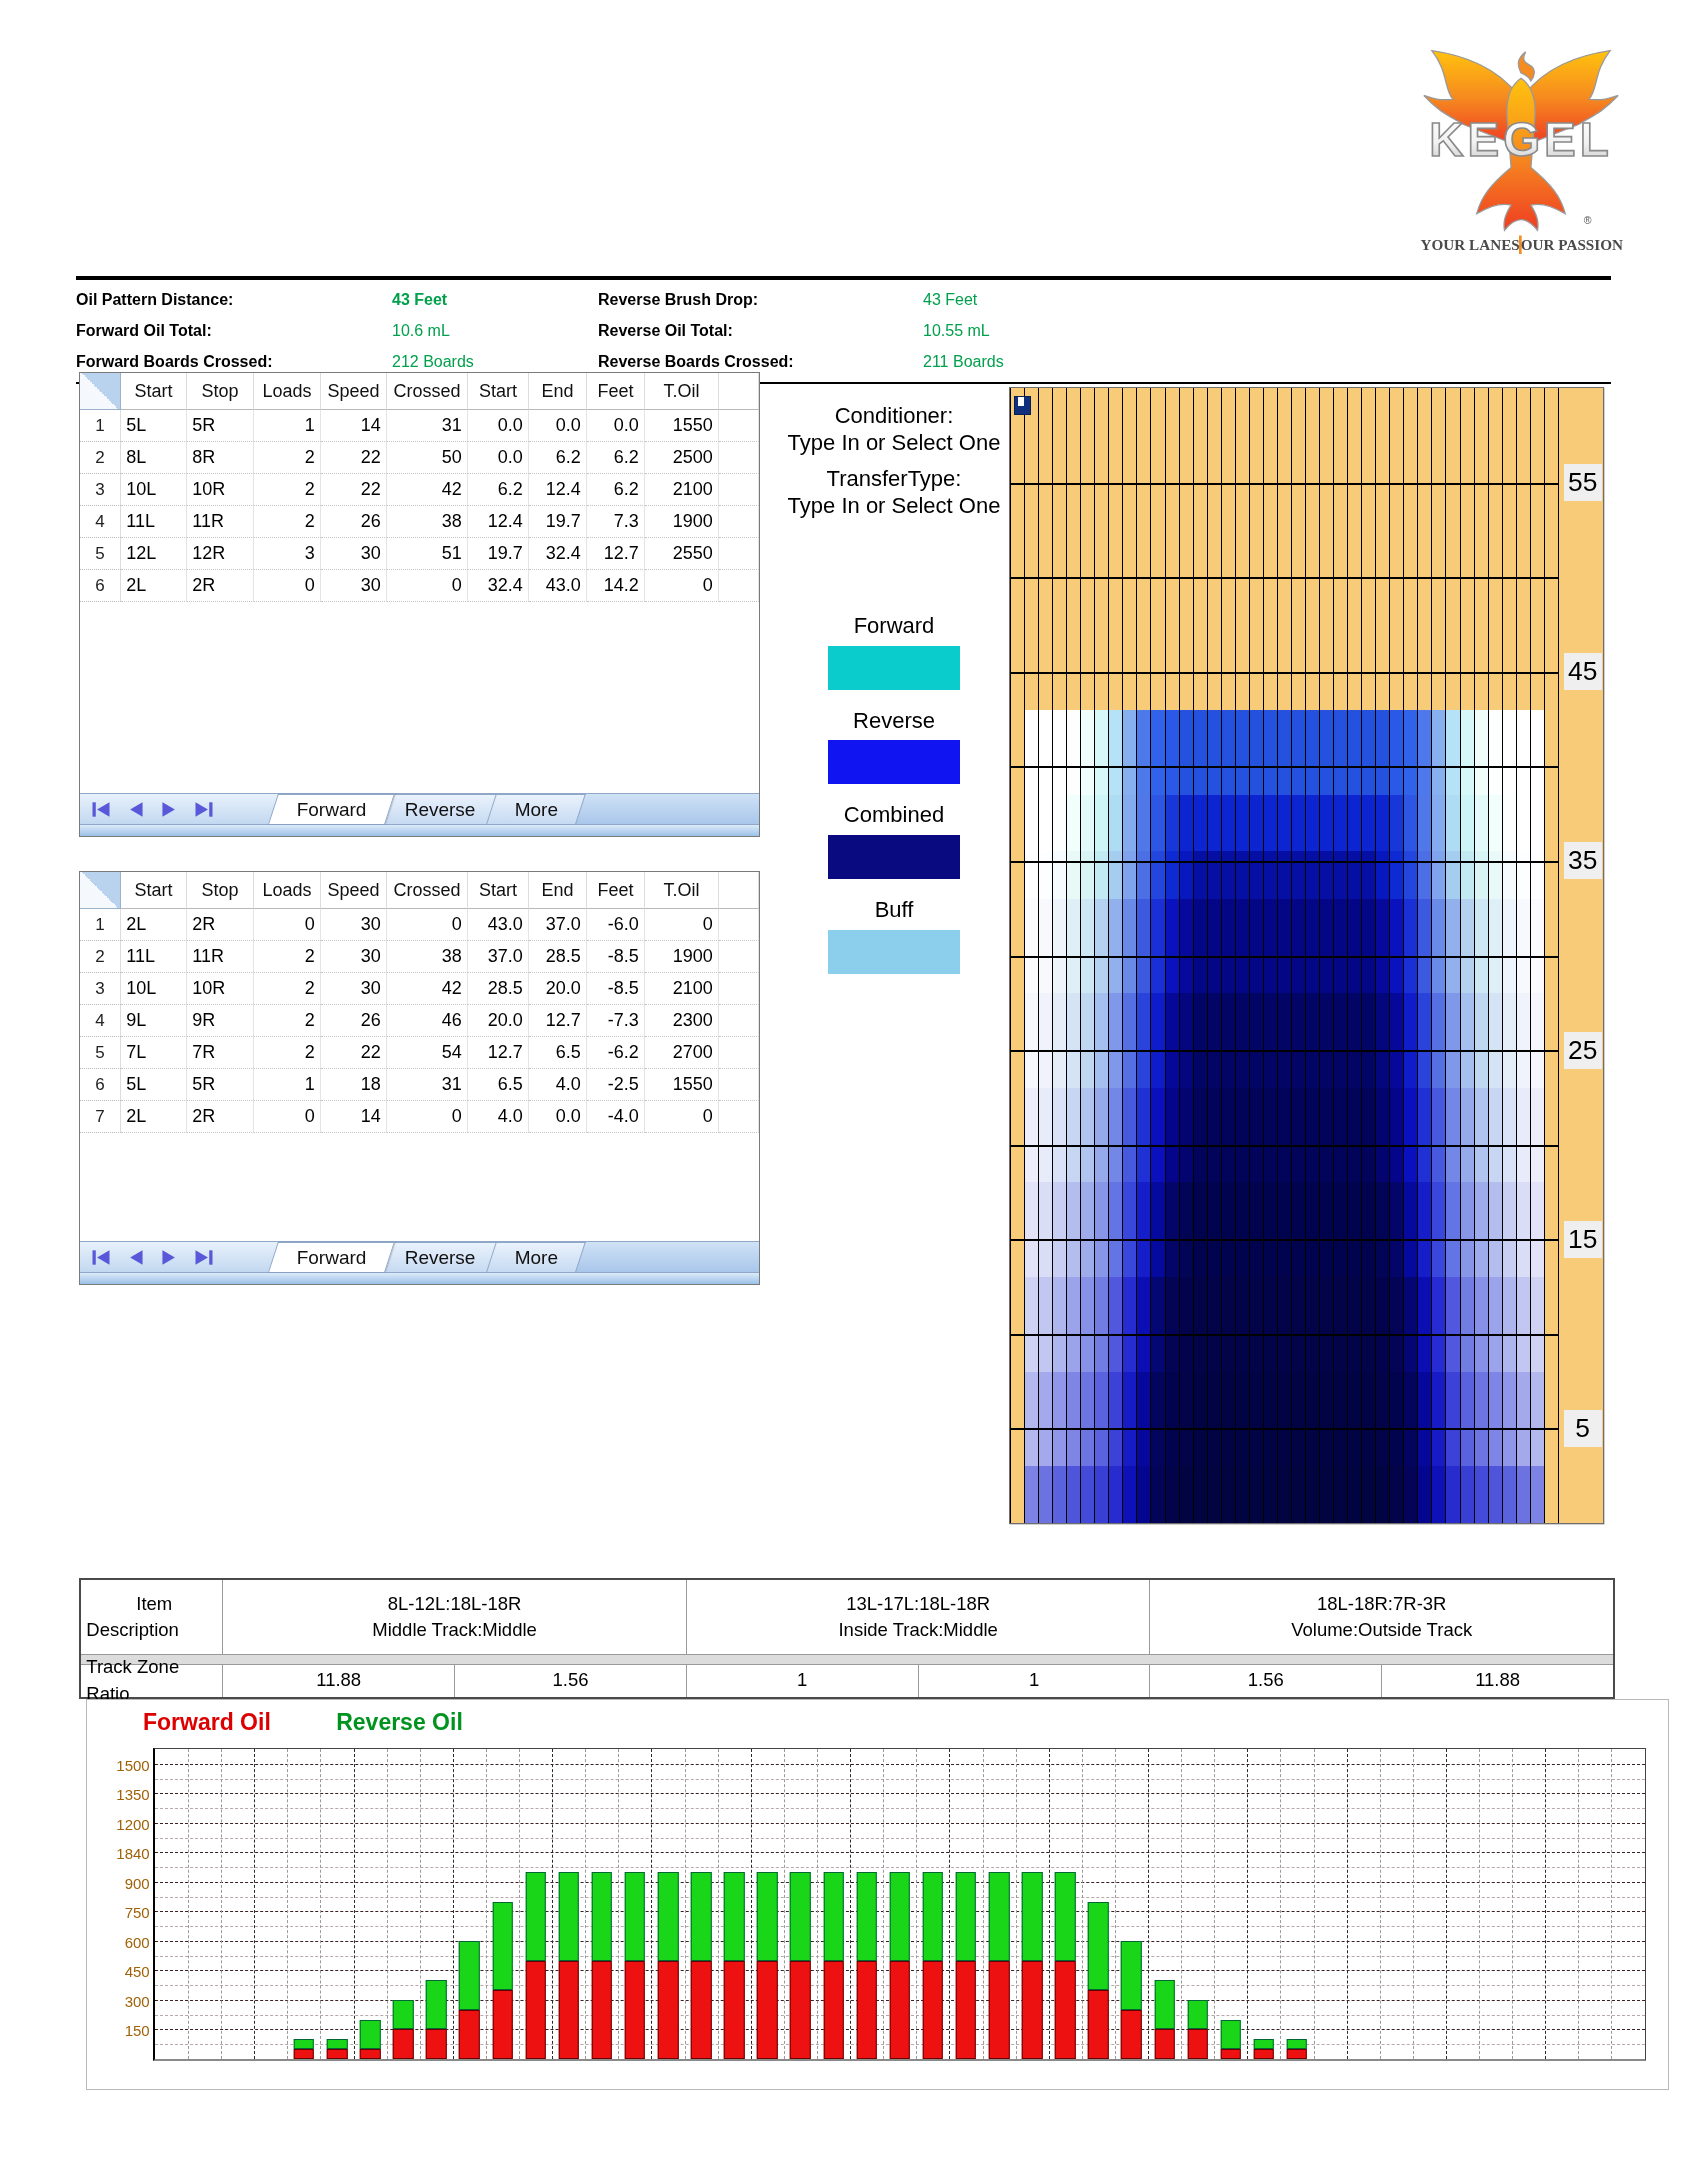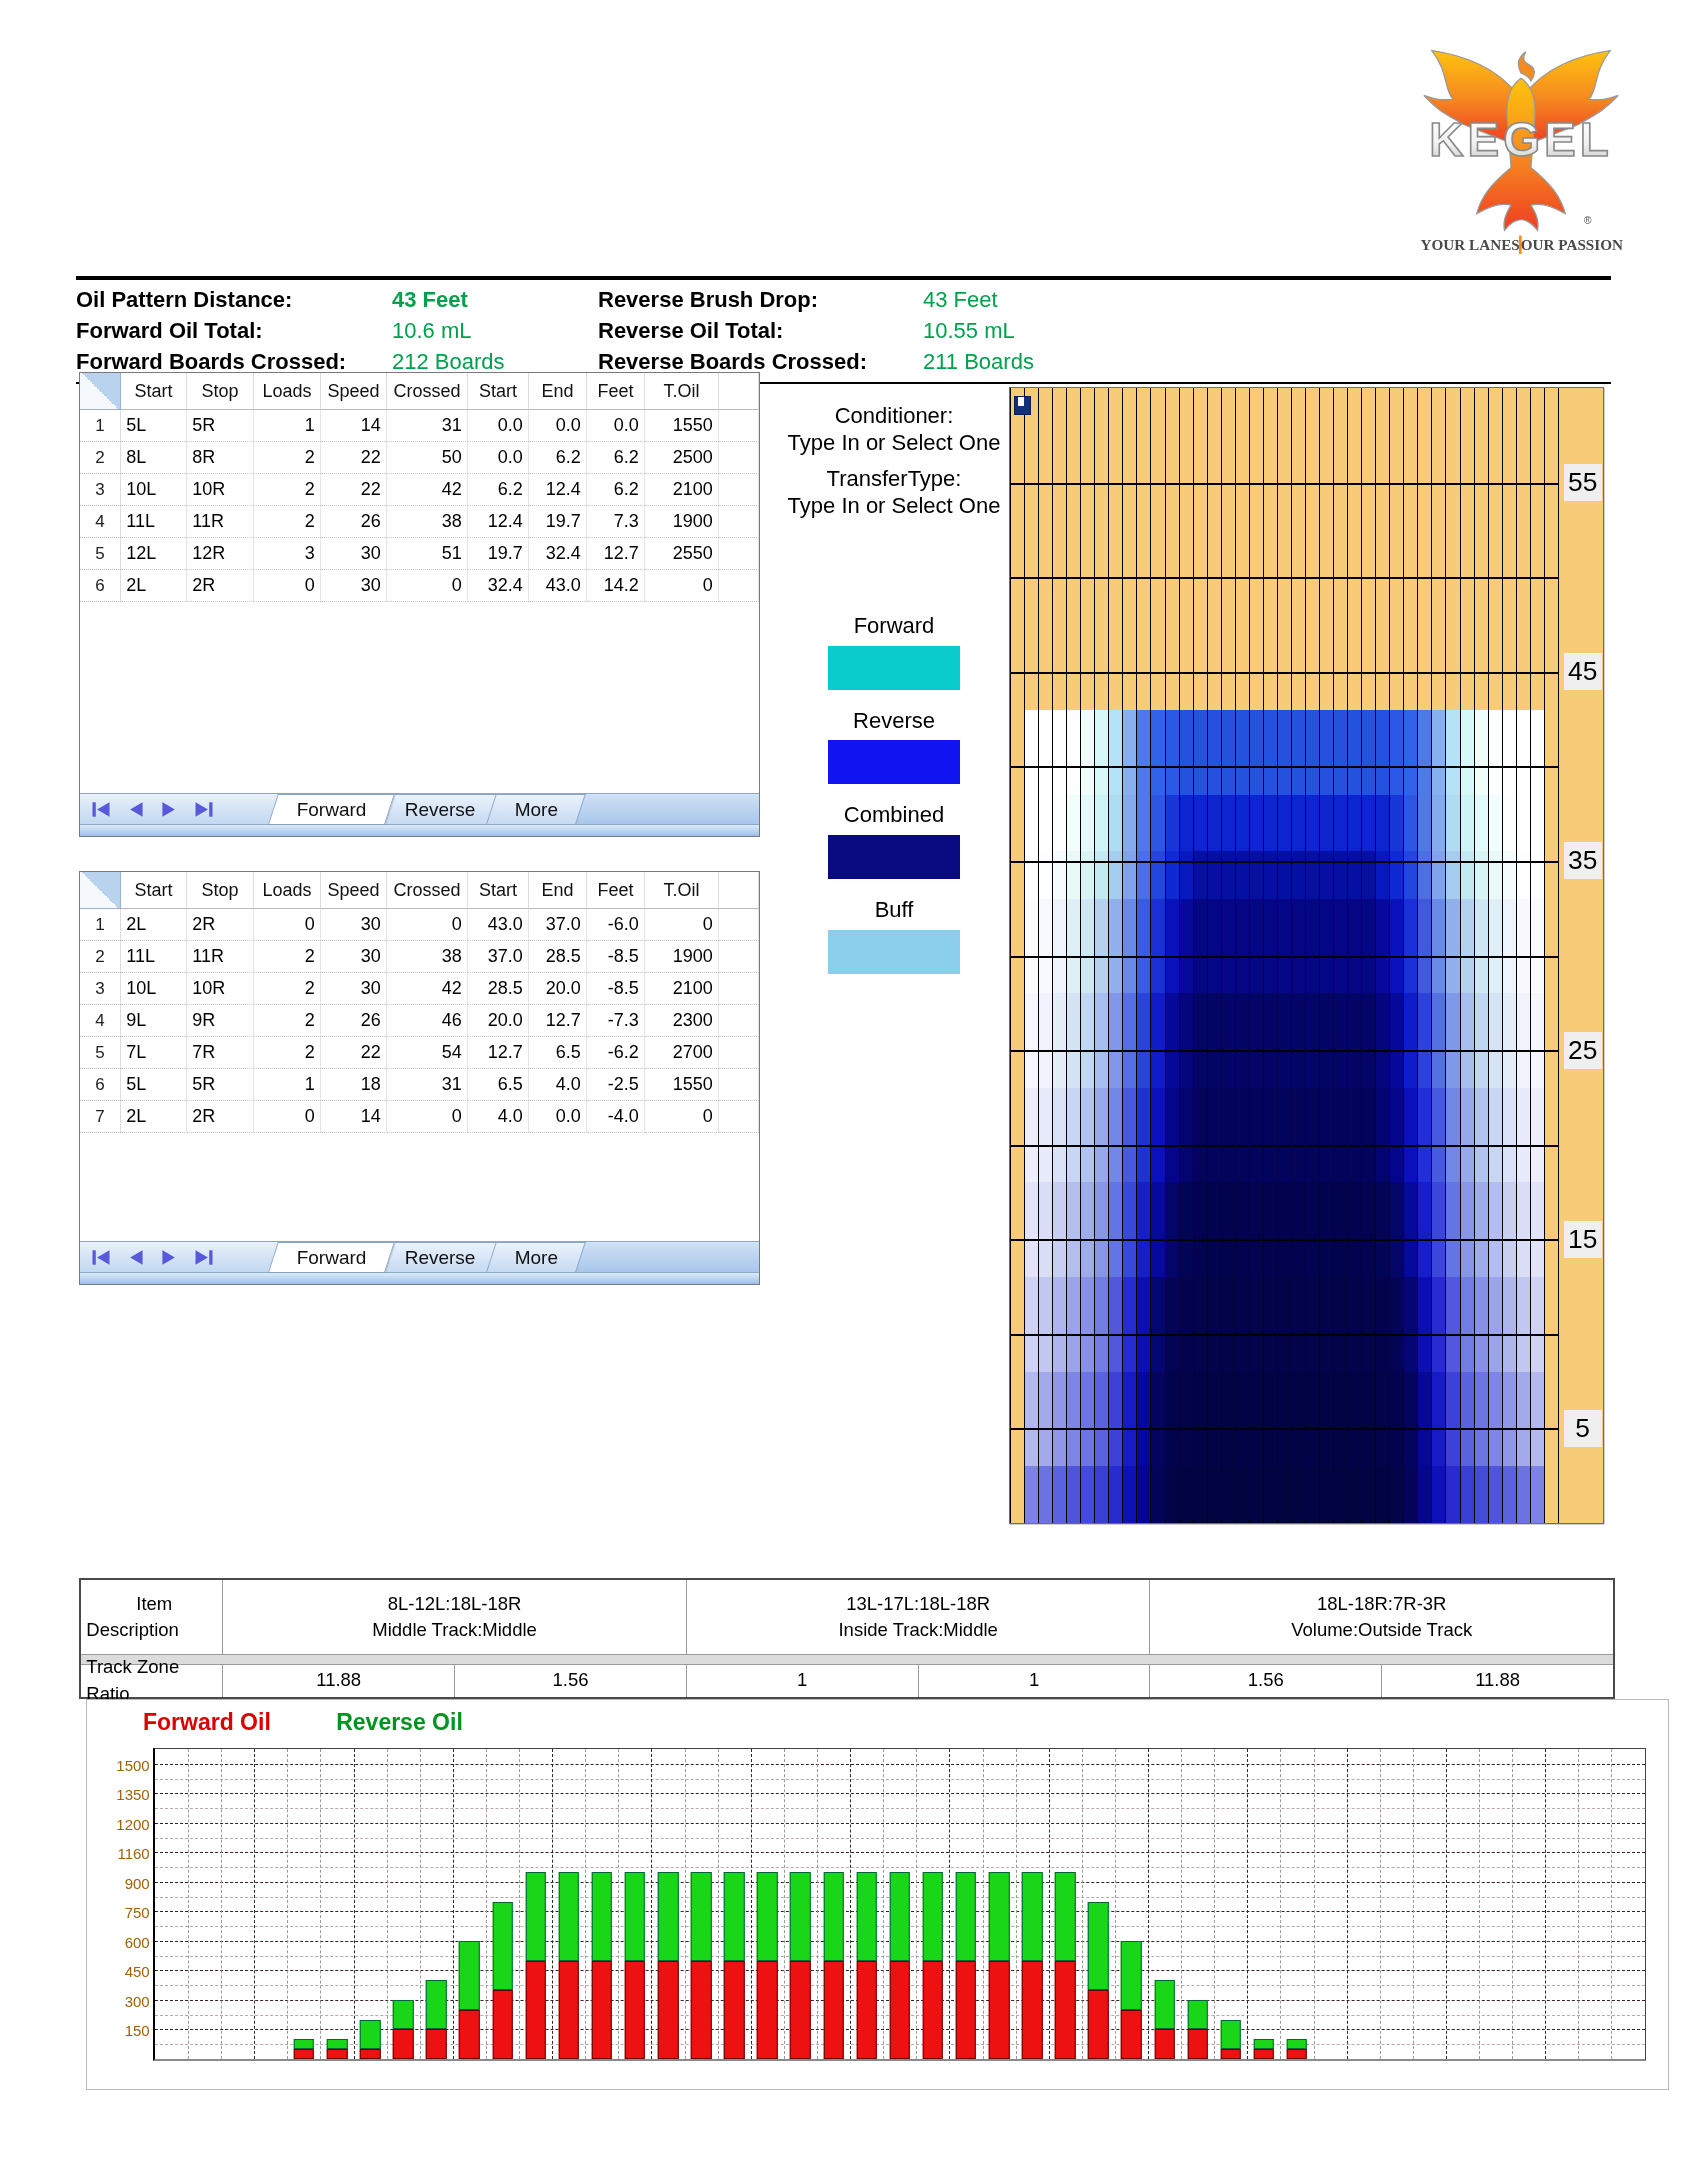--- a/index.html
+++ b/index.html
@@ -4,21 +4,21 @@
 <style>
   html,body{margin:0;padding:0;background:#fff;}
   #page{position:relative;width:1688px;height:2183px;background:#fff;font-family:"Liberation Sans",sans-serif;color:#000;overflow:hidden;}
   
   #title{position:absolute;top:78px;left:0;width:1688px;text-align:center;font-size:49px;font-weight:bold;font-family:"DejaVu Sans","Liberation Sans",sans-serif;letter-spacing:2.6px;}
   #logo{position:absolute;top:32px;right:58px;width:218px;height:228px;}
   
   #summary{position:absolute;left:76px;top:276px;width:1535px;border-top:4px solid #000;border-bottom:2px solid #000;padding:6.6px 0 8px 0;display:flex;}
   .sum-col{display:flex;flex-direction:column;gap:6px;}
   .sum-col.c1{width:522px;} .sum-col.c2{width:529px;} .sum-col.c3{width:483px;}
-  .sum-row{display:flex;font-size:22px;line-height:25px;}
+  .sum-row{display:flex;font-size:16px;line-height:25px;}
   .sum-label{font-weight:bold;}
   .c1 .sum-label{width:316px;} .c2 .sum-label{width:325px;} .c3 .sum-label{width:309px;}
   .sum-value{color:#00A04C;}
   .sum-value.vbold{font-weight:bold;}
   
   .sheet{position:absolute;width:679px;background:#fff;border:1.3px solid #7a7a7a;box-shadow:inset 0.7px 0.7px 0 #a9a9a9;display:flex;flex-direction:column;}
   .sheet-grid{flex:1;display:grid;grid-template-columns:41px 66px 67px 67px 66px 81px 61px 58px 58px 74px 1fr;align-content:start;background:#fff;}
   .hcell{height:36px;border-bottom:0.7px solid #b9b9b9;border-right:0.7px solid #dcdcdc;display:flex;align-items:center;justify-content:center;font-size:18px;color:#111;background:#fff;}
   .corner{background:linear-gradient(225deg,#b9d2ee 50%,#f5f9fe 50%);border-right:0.7px solid #9ab2cc;border-bottom:0.7px solid #9ab2cc;}
   .rnum{height:31px;border-bottom:0.7px dotted #b9b9b9;border-right:0.7px solid #dcdcdc;display:flex;align-items:center;justify-content:center;font-size:17px;color:#222;}
@@ -1002,21 +1002,21 @@
         <div class="hline" style="top: 57.1429%;"></div>
         <div class="hline major" style="top: 52.381%;">
           <span class="ylab">750</span>
         </div>
         <div class="hline" style="top: 47.619%;"></div>
         <div class="hline major" style="top: 42.8571%;">
           <span class="ylab">900</span>
         </div>
         <div class="hline" style="top: 38.0952%;"></div>
         <div class="hline major" style="top: 33.3333%;">
-          <span class="ylab">1160</span>
+          <span class="ylab">1840</span>
         </div>
         <div class="hline" style="top: 28.5714%;"></div>
         <div class="hline major" style="top: 23.8095%;">
           <span class="ylab">1200</span>
         </div>
         <div class="hline" style="top: 19.0476%;"></div>
         <div class="hline major" style="top: 14.2857%;">
           <span class="ylab">1350</span>
         </div>
         <div class="hline" style="top: 9.52381%;"></div>

